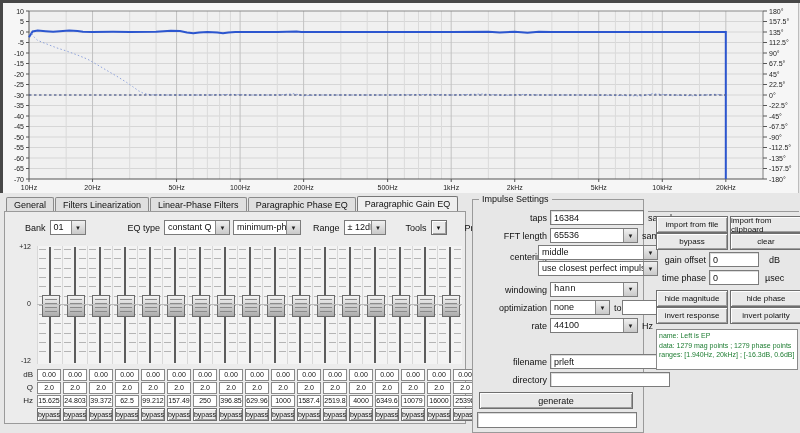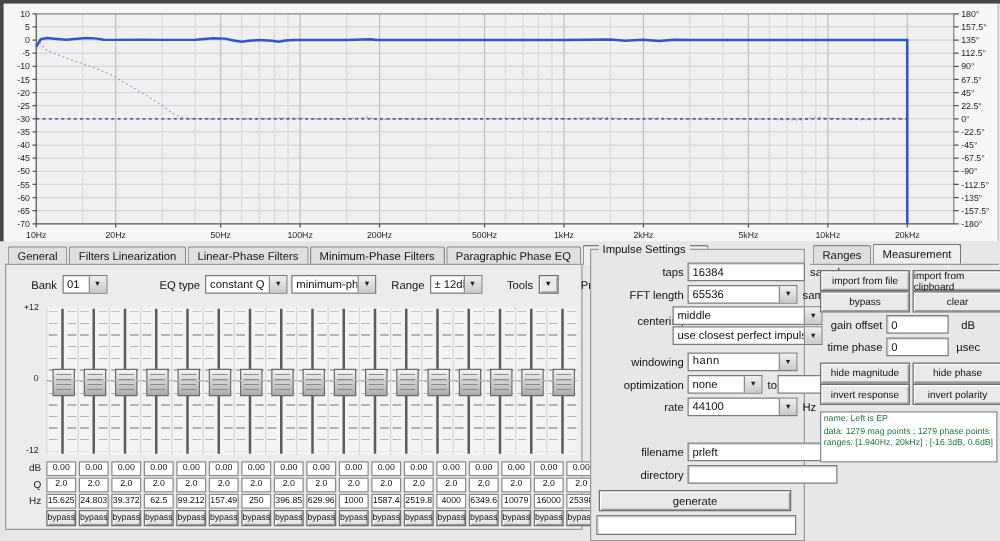--- a/index.html
+++ b/index.html
@@ -218,21 +218,20 @@
       <polyline points="26.0,34.3 29.6,28.4 34.7,27.5 42.7,28.2 50.1,28.8 56.8,28.2 66.2,27.5 74.6,27.9 79.9,28.8 89.5,28.9 110.0,28.8 126.7,28.9 153.1,28.8 167.9,27.7 177.1,27.9 183.9,29.4 190.3,30.3 196.2,29.6 204.4,29.0 214.3,29.6 220.0,30.3 225.4,29.4 232.4,29.0 253.8,29.0 274.3,29.0 293.5,28.4 298.3,29.0 321.1,29.0 364.2,29.0 401.4,29.0 448.2,29.0 485.4,28.7 496.8,29.5 511.7,28.8 524.5,29.7 535.8,28.8 548.9,29.0 595.7,29.0 659.3,29.0 722.8,29.0 722.8,176.0" fill="none" stroke="#2c56cf" stroke-width="2"></polyline>
       <polyline points="28.7,30.7 31.3,34.3 34.7,37.4 42.7,40.6 53.5,44.8 63.2,47.9 74.6,52.1 84.8,56.3 94.0,61.6 106.3,68.9 113.6,73.1 123.6,79.4 129.7,83.6 135.5,87.8 140.8,90.5 148.4,91.8 163.9,92.0 204.4,92.0 227.4,91.4 245.8,92.0 274.3,92.0 291.0,90.7 300.6,92.8 313.5,92.0 337.8,92.0 384.6,92.0 427.7,91.4 448.2,92.0 479.0,91.0 502.1,92.4 520.5,91.4 535.8,92.0 575.3,92.0 612.5,92.4 638.8,93.0 649.6,90.7 668.0,92.0 690.1,92.8 702.4,92.0 713.2,91.2 720.5,92.4 722.8,92.0" fill="none" stroke="#8fa3dc" stroke-width="1" stroke-dasharray="1.5,2.2"></polyline>
       <polyline points="26.0,92.0 722.8,92.0" fill="none" stroke="#2b3a77" stroke-width="1" stroke-dasharray="2.5,2.5"></polyline>
     </svg>
 </div>
 
 <div class="abs tabbar" id="main-tabs">
     <div class="tab">General</div>
     <div class="tab">Filters Linearization</div>
     <div class="tab">Linear-Phase Filters</div>
-    <div class="tab">Minimum-Phase Filters</div>
     <div class="tab">Paragraphic Phase EQ</div>
     <div class="tab active">Paragraphic Gain EQ</div>
   </div>
 
 <div class="abs eq-panel">
   <div class="abs" style="left:20px;top:8px;display:flex;align-items:center;">
     <span class="lbl">Bank</span>
     <span class="combo" style="width:34px;margin-left:4px;">
       <span class="txt">01</span>
       <span class="arw">▼</span>
@@ -381,24 +380,20 @@
         <span></span>
       </span>
   </div>
   <div class="imp-row" style="top:192px;left:6px;">
     <span class="win-btn" style="width:152px;height:15px;">generate</span>
   </div>
   <div class="abs sunken" style="left:4px;top:212px;width:158px;height:14px;"></div>
 </div>
 
 <div class="abs meas-panel">
-  <div class="meas-tabs" id="meas-tabs">
-      <div class="tab">Ranges</div>
-      <div class="tab active">Measurement</div>
-    </div>
   <div class="meas-body">
     <div class="mrow" id="meas-row1" style="left:8px;top:4px;">
         <span class="win-btn mbtn">import from file</span>
         <span class="win-btn mbtn">import from clipboard</span>
       </div>
     <div class="mrow" id="meas-row2" style="left:8px;top:21px;">
         <span class="win-btn mbtn">bypass</span>
         <span class="win-btn mbtn">clear</span>
       </div>
     <div class="mrow" style="left:8px;top:40px;align-items:center;">

